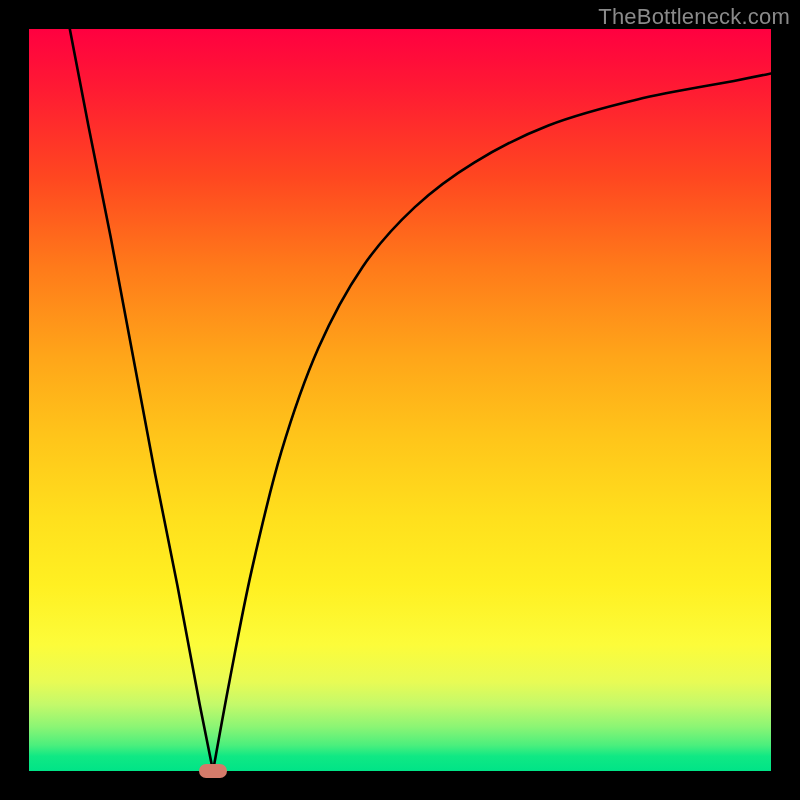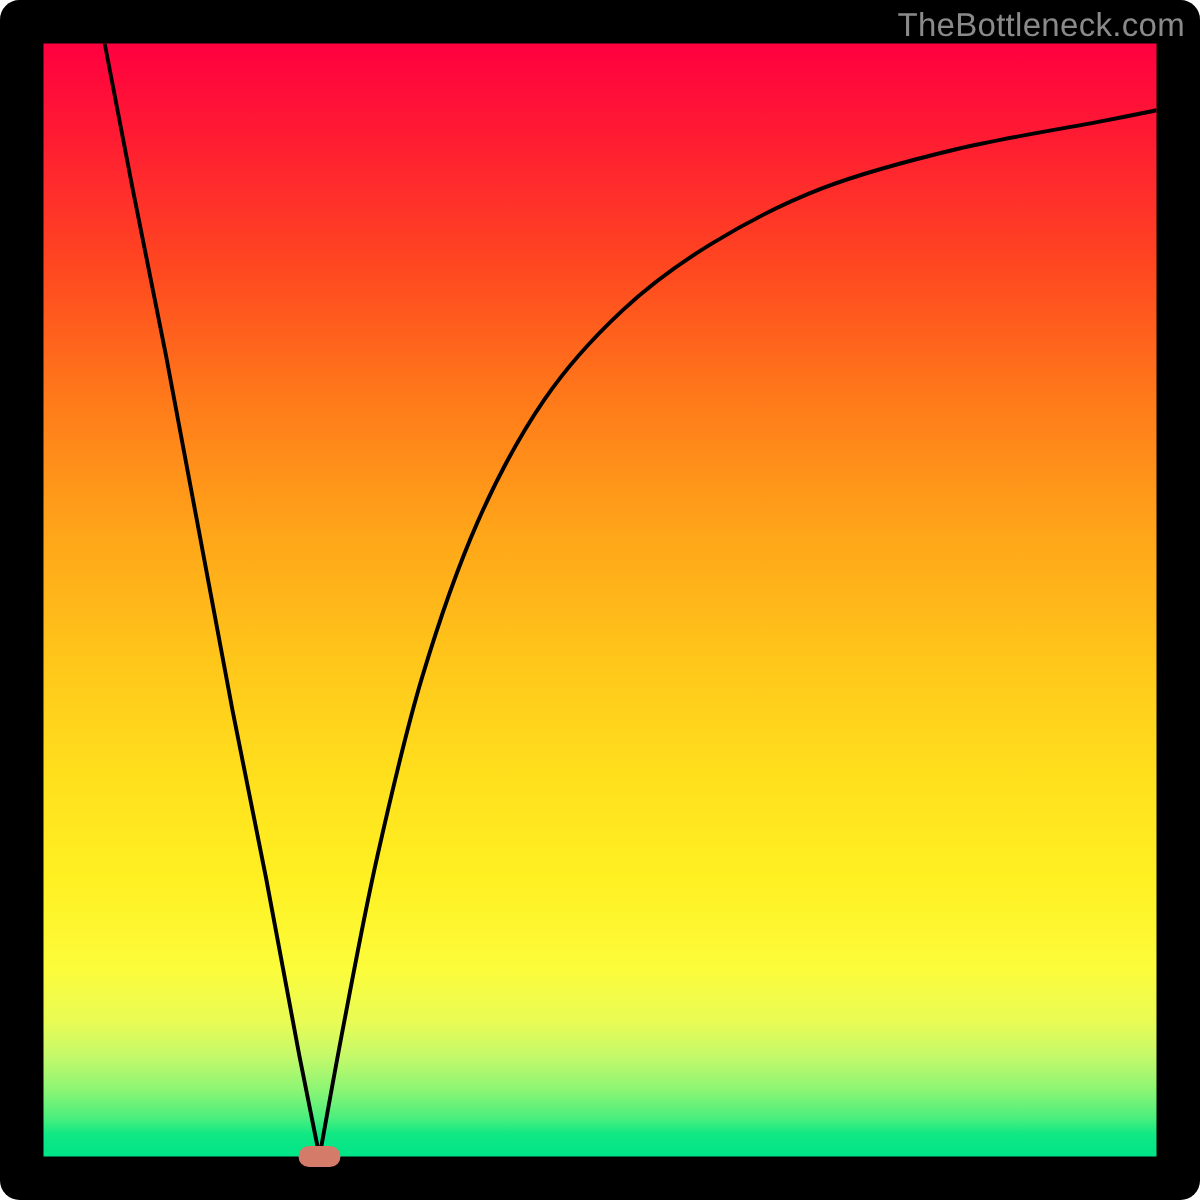--- a/index.html
+++ b/index.html
@@ -2,21 +2,20 @@
 <html><head>
 <meta charset="utf-8">
 <style>
   * { margin: 0; padding: 0; box-sizing: border-box; }
   html, body { width: 800px; height: 800px; overflow: hidden; }
   .wrap {
     width: 800px;
     height: 800px;
     background: #000;
     position: relative;
-    border-radius: 13px;
   }
   .plot {
     position: absolute;
     left: 29px;
     top: 29px;
     width: 742px;
     height: 742px;
     background: linear-gradient(to bottom,
       #ff0040 0%,
       #ff1a33 8%,

